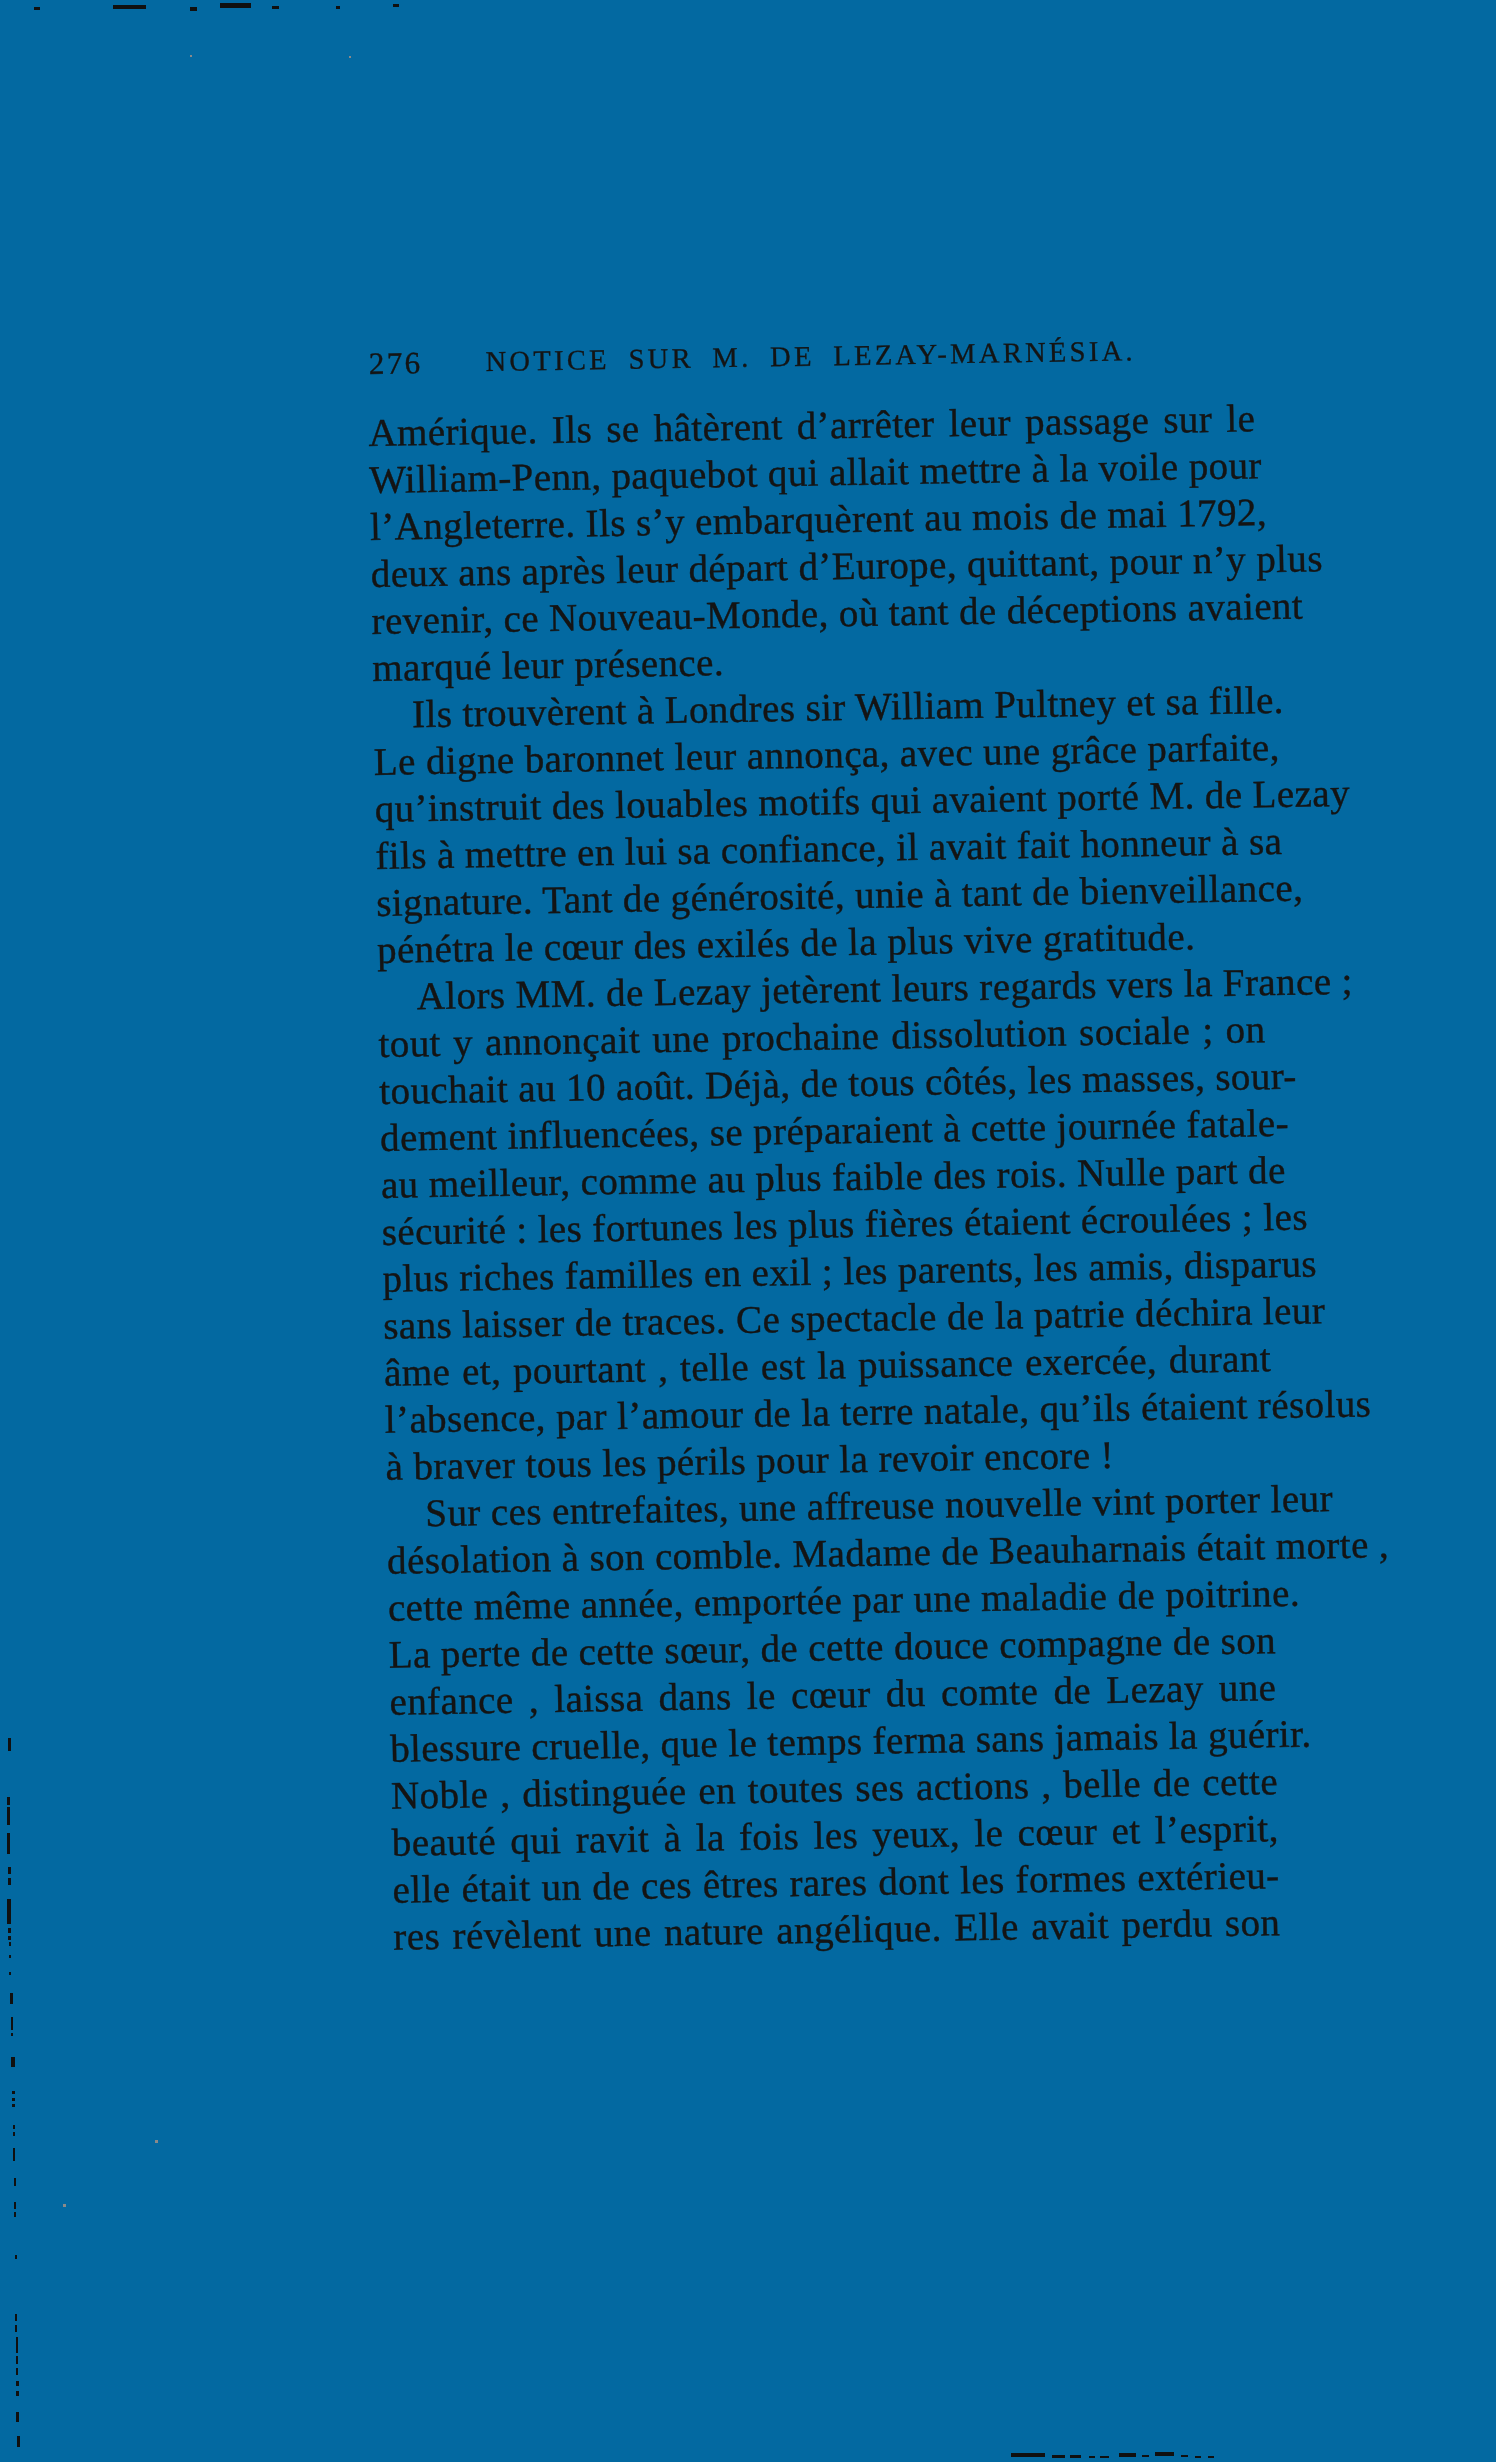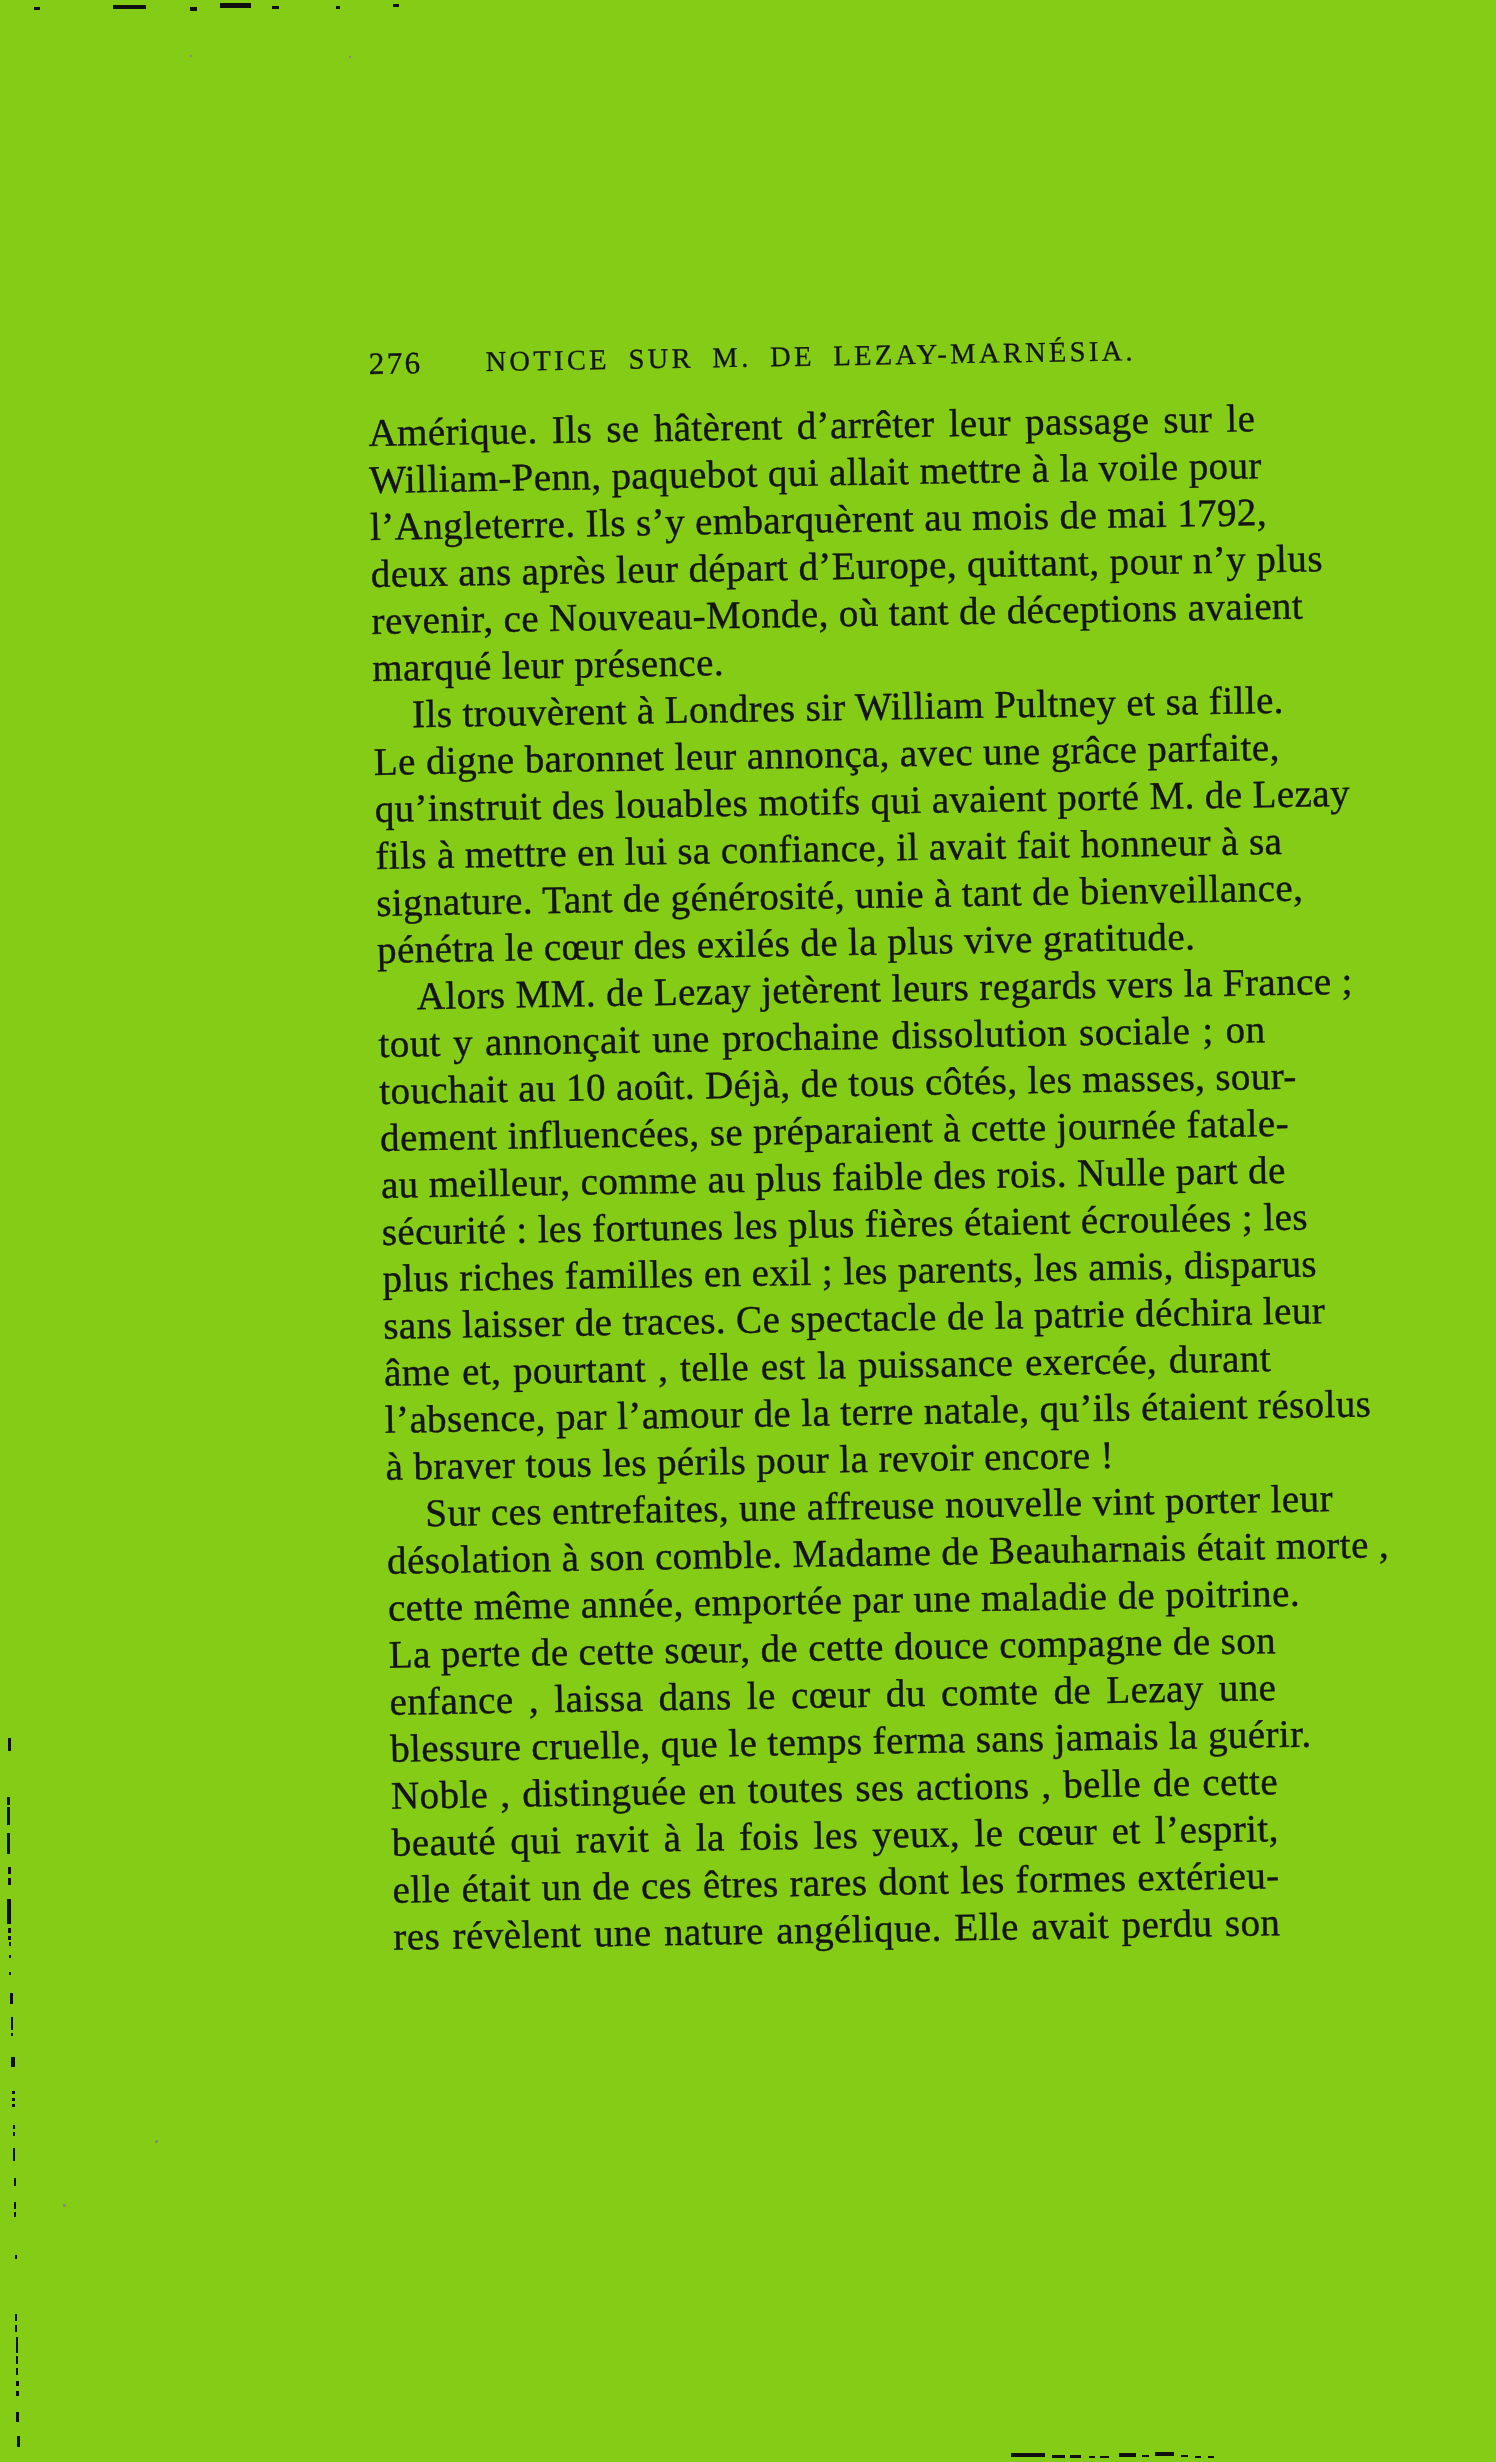--- a/index.html
+++ b/index.html
@@ -1,20 +1,20 @@
 <!DOCTYPE html>
 <html style="font-size:13px"><head>
 <meta charset="utf-8">
 <style>
   html, body { margin: 0; padding: 0; background: #ffffff; }
   .page {
     position: relative;
     width: 1496px;
     height: 2462px;
-    background: #84cc16;
+    background: #0369a1;
     overflow: hidden;
     font-family: "Liberation Serif", "DejaVu Serif", serif;
     color: #141414;
   }
   .sheet {
     position: absolute;
     left: 367px;
     top: 346px;
     width: 887px;
     transform: rotate(-0.95deg);

